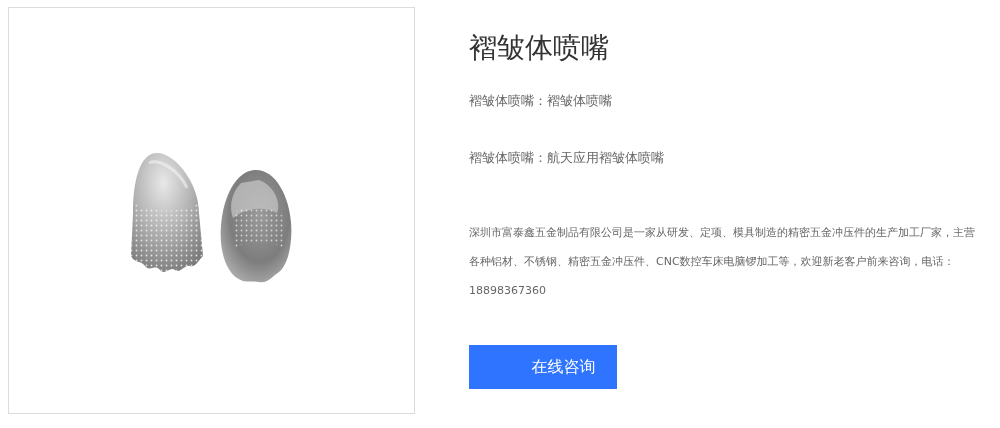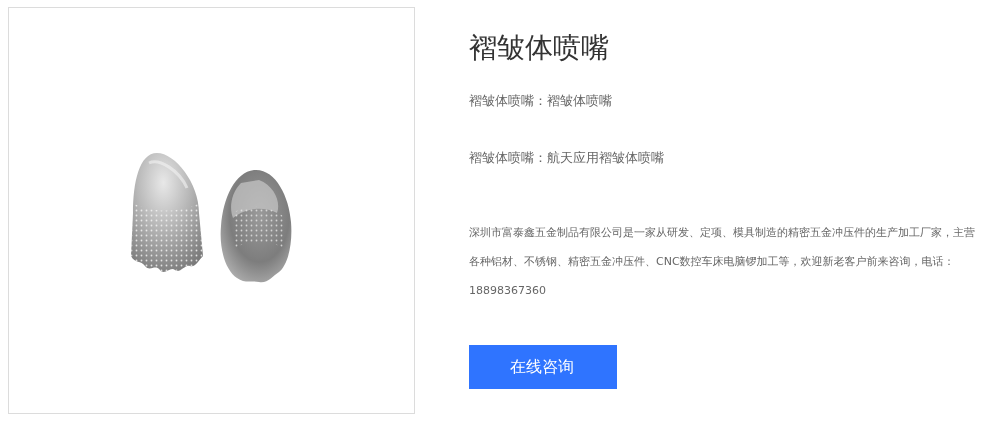--- a/index.html
+++ b/index.html
@@ -25,21 +25,21 @@
     .meta .label, .meta .value { display: inline; }
 
     .desc {
       position: absolute; left: 0; top: 218px; width: 512px;
       font-size: 11px; line-height: 29px; color: #666666;
     }
 
     .consult-btn {
       position: absolute; left: 0; top: 345px; width: 148px; height: 44px;
       background: #2f74ff; color: #ffffff; font-size: 16px; line-height: 44px;
-      text-align: left; border: none; cursor: pointer;
+      text-align: center; border: none; cursor: pointer;
       font-family: "DejaVu Sans", "Liberation Sans", sans-serif;
       padding-left: 41px;
     }
   </style>
 </head>
 <body>
 
 <div class="image-box">
   <svg viewBox="0 0 405 405" xmlns="http://www.w3.org/2000/svg">
     <defs>

